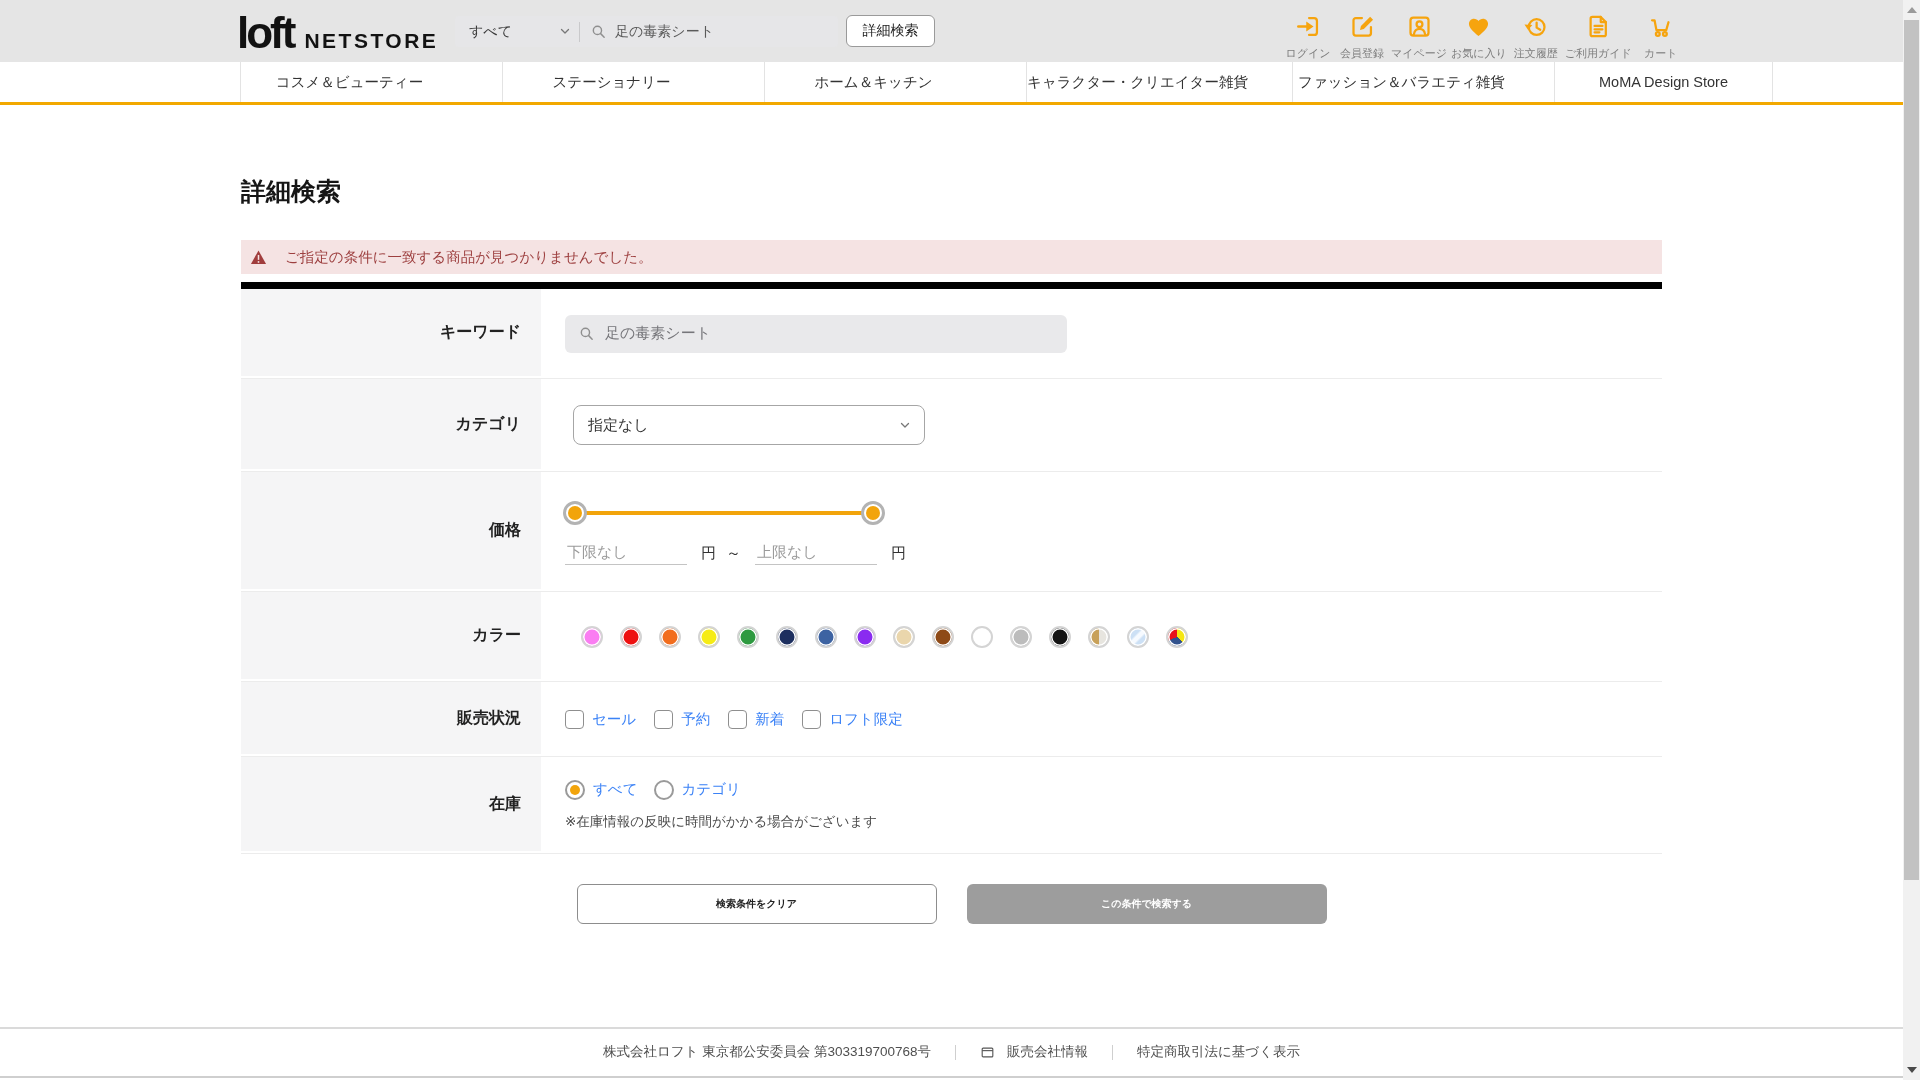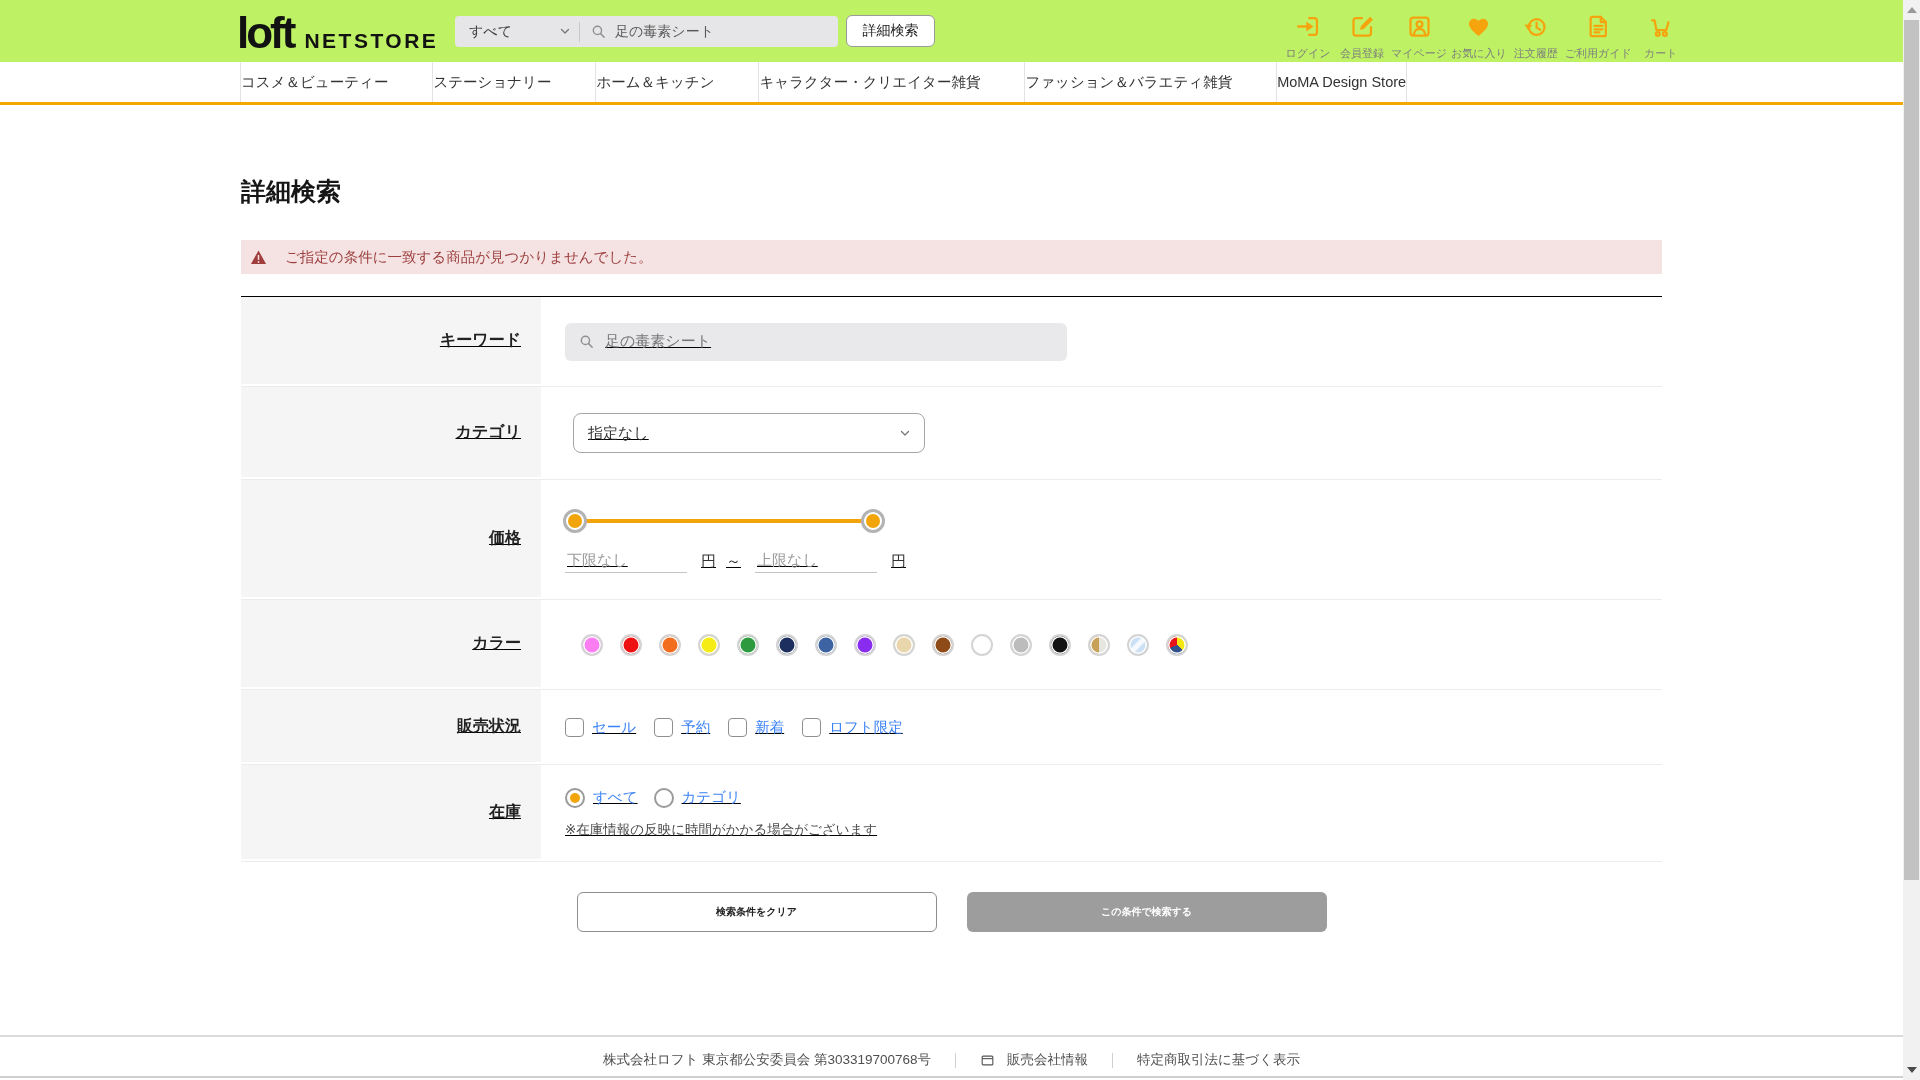--- a/index.html
+++ b/index.html
@@ -1,50 +1,50 @@
 <!DOCTYPE html>
 <html><head>
 <meta charset="utf-8">
 <style>
   * { margin:0; padding:0; box-sizing:border-box; }
   html,body { width:1920px; height:1080px; background:#fff; font-family:"Liberation Sans","DejaVu Sans",sans-serif; }
   .page { position:relative; width:1920px; height:1080px; overflow:hidden; background:#fff; }
 
   
-  .header { position:relative; height:62px; background:#bef264; }
+  .header { position:relative; height:62px; background:#e5e5e5; }
   .logo { position:absolute; left:237px; top:8px; display:flex; align-items:baseline; cursor:pointer; }
   .logo-loft { font-size:44px; font-weight:900; letter-spacing:-3px; color:#121212; }
   .logo-net { font-size:21px; font-weight:700; letter-spacing:2.5px; color:#121212; margin-left:11px; }
 
   .search-group { position:absolute; left:455px; top:16px; width:383px; height:31px; background:#E6E6E8; border-radius:4px; display:flex; align-items:center; }
   .search-cat { width:124px; height:100%; display:flex; align-items:center; padding-left:14px; font-size:14px; color:#3a3a3a; cursor:pointer; position:relative; }
   .search-cat .chev { position:absolute; right:7px; top:8px; }
   .search-divider { width:1px; height:20px; background:#c9c9cb; }
   .search-field { flex:1; height:100%; display:flex; align-items:center; padding-left:10px; }
   .search-field input { border:none; background:transparent; outline:none; font-size:14px; color:#5a5a5a; width:220px; margin-left:8px; font-family:inherit; }
   .adv-btn { position:absolute; left:846px; top:15px; width:89px; height:32px; background:#fff; border:1px solid #9a9a9a; border-radius:6px; font-size:14px; color:#222; display:flex; align-items:center; justify-content:center; cursor:pointer; }
 
   .quick-links { position:absolute; left:1281px; top:13px; display:flex; }
   .quick-item { display:flex; flex-direction:column; align-items:center; min-width:50px; margin:0 2px; cursor:pointer; }
   .quick-item svg { width:27px; height:27px; }
   .quick-label { font-size:11px; color:#7d7d7d; margin-top:2px; white-space:nowrap; }
 
   
   .nav { height:43px; border-bottom:3px solid #F2A800; }
-  .nav-inner { margin-left:240px; width:1167px; height:40px; display:flex;gap:44px; }
+  .nav-inner { margin-left:240px; width:1533px; height:40px; display:flex;gap:44px; }
   .nav-item { flex:1; display:flex; align-items:center; justify-content:center; font-size:14.5px; color:#333; border-left:1px solid #e3e3e3; cursor:pointer; white-space:nowrap; }
   .nav-item:last-child { border-right:1px solid #e3e3e3; }
 
   
   .main { margin-left:241px; width:1421px; }
   .page-title { margin-top:70px; font-size:25px; font-weight:bold; color:#161616; }
   .error-bar { margin-top:32px; height:34px; background:#F5E3E3; display:flex; align-items:center; padding-left:9px; font-size:14.5px; color:#9D3F3F; }
   .error-bar svg { width:17px; height:17px; margin-right:9px; }
 
-  .form { margin-top:22px; border-top:1px solid #000000;text-decoration:underline; }
+  .form { margin-top:8px; border-top:7px solid #000000; }
   .form-row { display:flex; border-bottom:1px solid #ececec; }
   .row-label { width:300px; background:#F5F5F6; display:flex; align-items:center; justify-content:flex-end; padding-right:20px; font-size:16px; font-weight:bold; color:#222; border-bottom:2px solid #fff; }
   .row-content { flex:1; padding-left:24px; display:flex; flex-direction:column; justify-content:center; }
   .rh-keyword { min-height:89px; } .rh-category { min-height:92px;gap:8px; } .rh-price { min-height:119px; }
   .rh-color { min-height:89px;gap:16px; } .rh-sales { min-height:74px; } .rh-stock { min-height:96px; }
 
   .keyword-input-wrap { width:502px; height:38px; background:#E9E9EB; border-radius:6px; display:flex; align-items:center; padding-left:13px; }
   .keyword-input-wrap input { border:none; background:transparent; outline:none; font-size:15px; color:#76767a; width:420px; margin-left:10px; font-family:inherit; }
 
   .select-box { width:352px; height:40px; border:1px solid #A6A6A6; border-radius:8px; background:#fff; display:flex; align-items:center; padding:0 14px; font-size:15px; color:#333; cursor:pointer; position:relative; }

